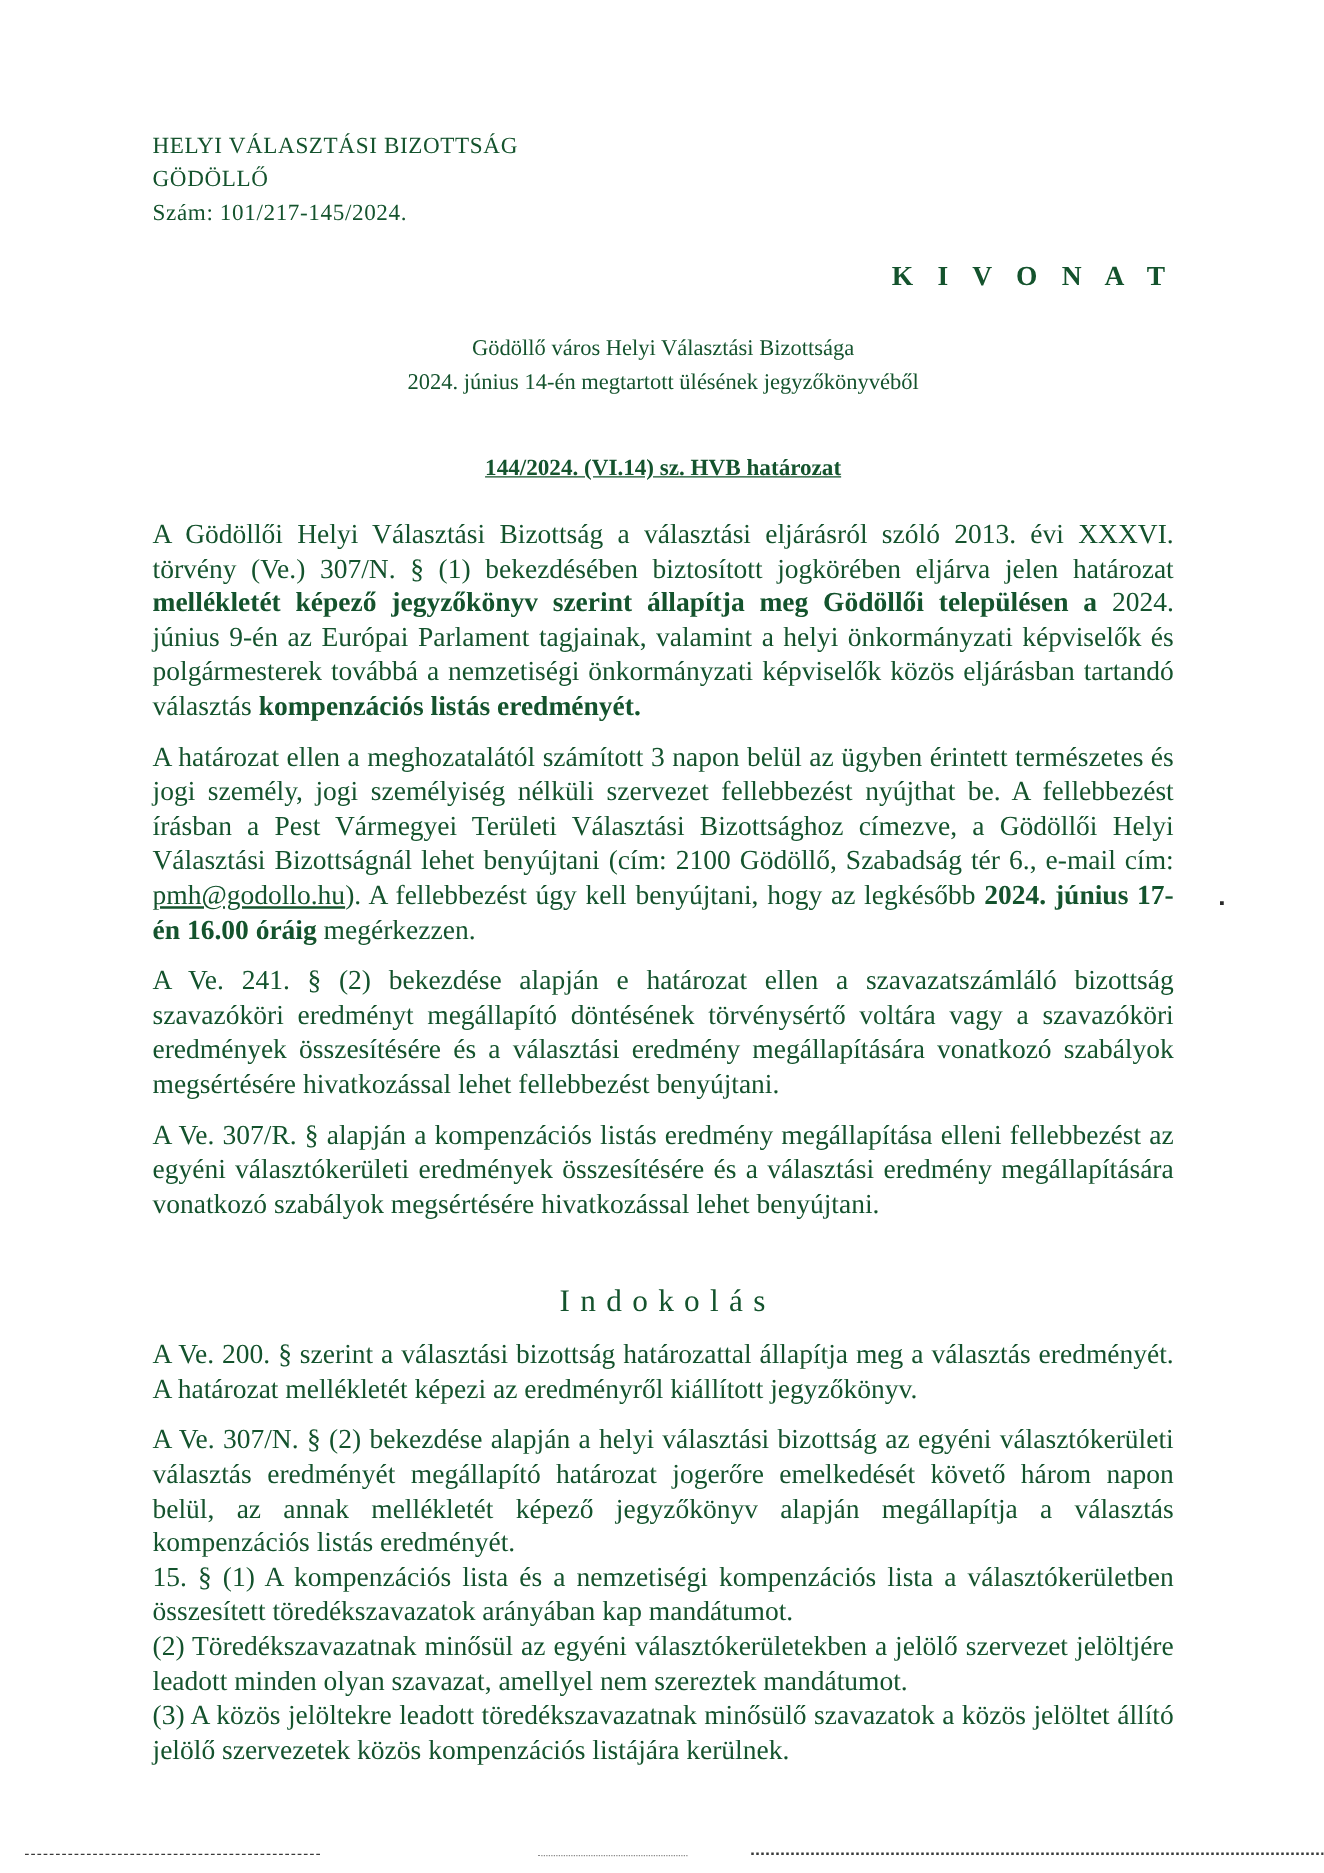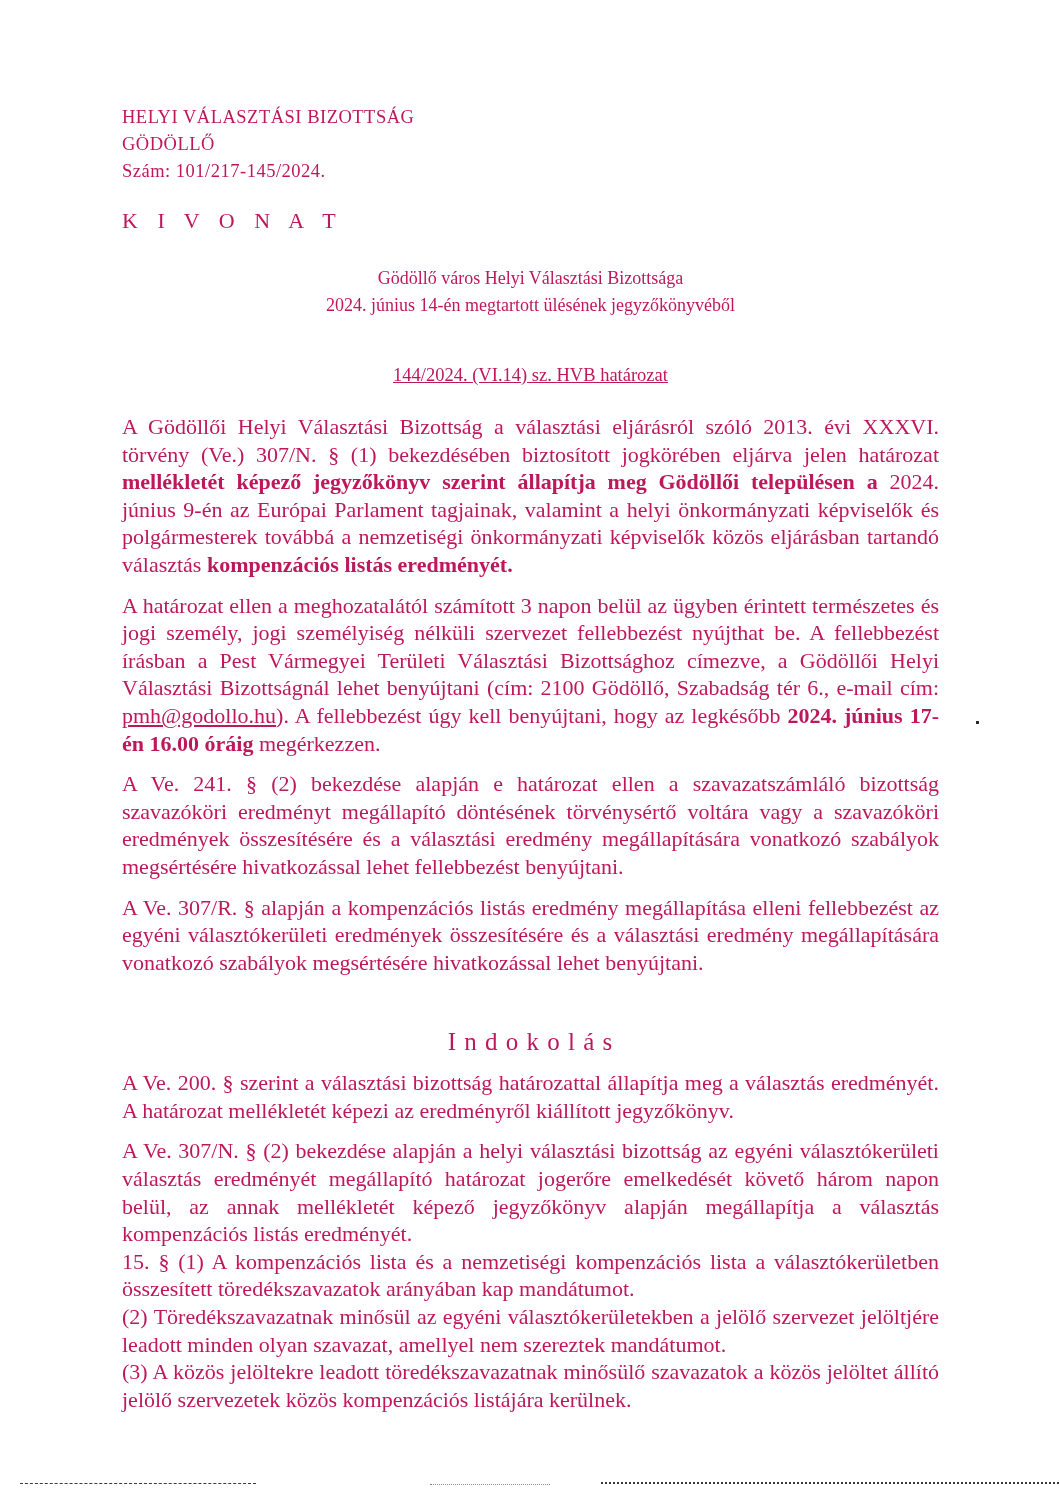--- a/index.html
+++ b/index.html
@@ -6,50 +6,50 @@
     margin: 0;
     padding: 0;
     background: #ffffff;
   }
   .page {
     position: relative;
     width: 1059px;
     height: 1498px;
     background: #ffffff;
     font-family: "Liberation Serif", "DejaVu Serif", serif;
-    color: #be185d;
+    color: #14532d;
     overflow: hidden;
   }
   .content {
     position: absolute;
     left: 122px;
     top: 104px;
     width: 817px;
   }
   .hdr-line {
     font-size: 18.5px;
     line-height: 27px;
     letter-spacing: 0.5px;
   }
   .doc-title {
-    text-align: left;
-    font-weight: normal;
+    text-align: right;
+    font-weight: bold;
     font-size: 22px;
     letter-spacing: 7px;
     margin-top: 23px;
   }
   .subtitle {
     text-align: center;
     font-size: 18px;
     line-height: 27px;
   }
   .subtitle-block { margin-top: 31px; }
   .decision-heading {
     text-align: center;
-    font-weight: normal;
+    font-weight: bold;
     font-size: 18.5px;
     text-decoration: underline;
     margin-top: 46px;
   }
   .body-part1 { margin-top: 27px; }
   .para {
     font-size: 22px;
     line-height: 27.6px;
     text-align: justify;
     margin-top: 13px;

